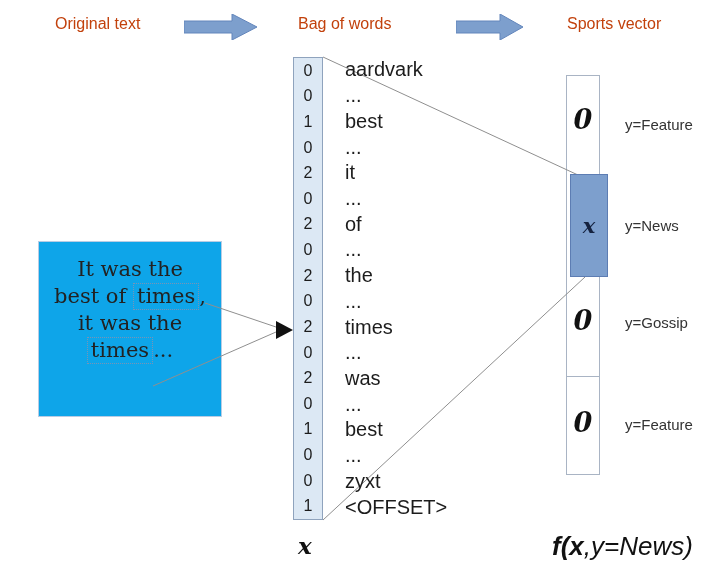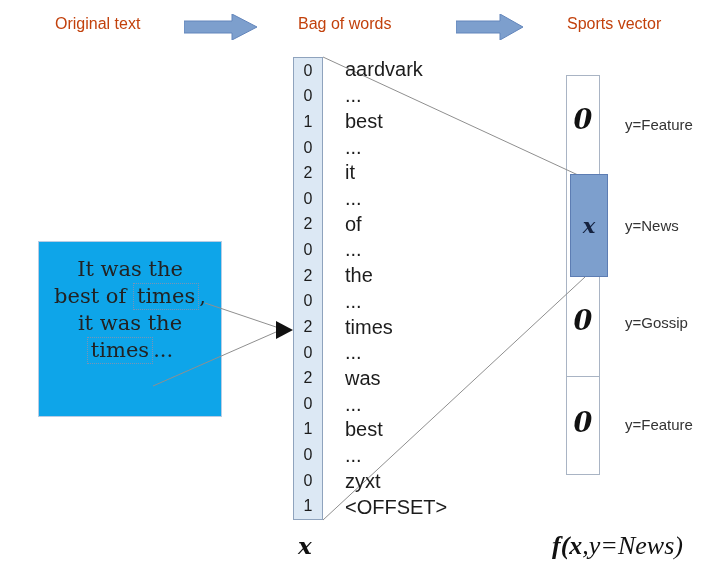--- a/index.html
+++ b/index.html
@@ -66,21 +66,21 @@
     position:absolute;left:625px;font-size:15px;color:#333;white-space:nowrap;z-index:2;
   }
   
   #x-label{
     position:absolute;left:298px;top:532px;width:40px;
     font-family:"DejaVu Serif",serif;font-style:italic;font-weight:bold;
     font-size:23px;color:#111;
   }
   #f-label{
     position:absolute;left:552px;top:531px;white-space:nowrap;
-    font-family:Liberation Serif, serif;font-style:italic;font-size:26px;color:#111;
+    font-family:Liberation Sans, sans-serif;font-style:italic;font-size:26px;color:#111;
   }
   #f-label .b{font-weight:bold;}
   
   #overlay{position:absolute;left:0;top:0;z-index:1;pointer-events:none;}
 </style>
 </head>
 <body>
 
 <div id="stage">
 

